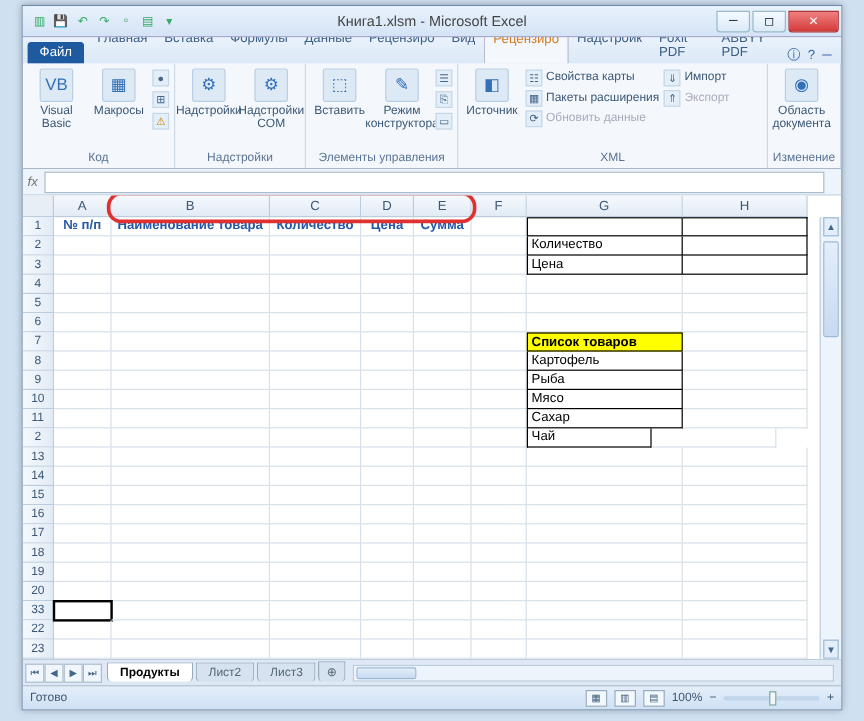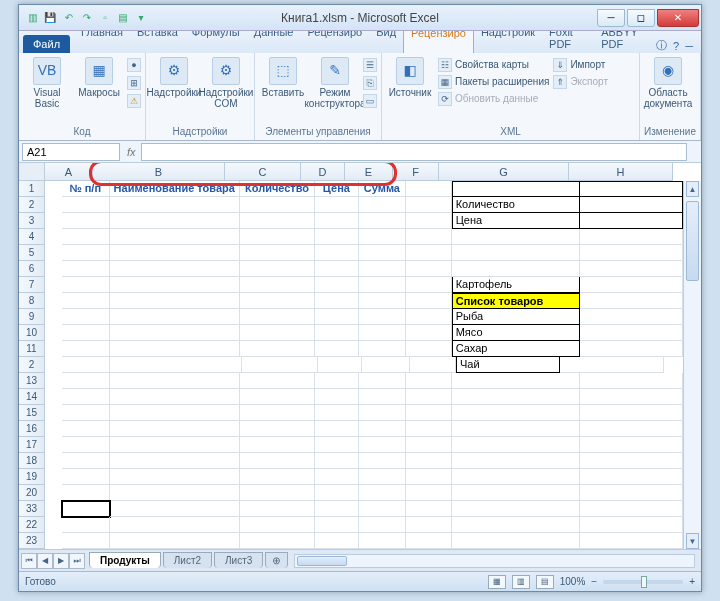--- a/index.html
+++ b/index.html
@@ -30,21 +30,21 @@
 .namebox-row { height:22px; background:#eef4fb; display:flex; align-items:center; border-bottom:1px solid #bcd; font-size:11px; }
 .namebox { width:98px; margin:0 3px; background:#fff; border:1px solid #abc; height:18px; padding:1px 4px; font-size:11px;}
 .fx-label { width:18px; color:#777; font-style:italic; padding-left:4px;}
 .formula-bar { flex:1; background:#fff; border:1px solid #abc; height:18px; margin-right:14px;}
 .grid-area { flex:1; position:relative; overflow:hidden; background:#fff; }
 .grid-corner { position:absolute; top:0; left:0; width:26px; height:18px; background:#e8eef6; border-right:1px solid #bcd; border-bottom:1px solid #bcd;}
 .col-headers { position:absolute; top:0; left:26px; right:18px; height:18px; display:flex; }
 .col-h { background:linear-gradient(#f5f9fd,#e2ebf5); border-right:1px solid #bcd; border-bottom:1px solid #bcd; text-align:center; font-size:11px; color:#3b5876; line-height:18px;}
 .row-headers { position:absolute; top:18px; left:0; width:26px; bottom:0; }
 .row-h { height:16px; background:linear-gradient(90deg,#f5f9fd,#e2ebf5); border-bottom:1px solid #bcd; border-right:1px solid #bcd; text-align:center; font-size:10px; color:#3b5876; line-height:16px;}
-.cells { position:absolute; top:18px; left:26px; right:18px; bottom:0;padding-left:17px; }
+.cells { position:absolute; top:18px; left:26px; right:18px; bottom:0; }
 .cell-row { display:flex; height:16px; }
 .cell { border-right:1px solid #d8e0ea; border-bottom:1px solid #d8e0ea; font-size:11px; padding:0 3px; line-height:15px; overflow:hidden; white-space:nowrap; position:relative;}
 .header-cell { color:#2458a6; font-weight:bold; text-align:center;}
 .g-border { border-bottom:1px solid #000 !important; border-right:1px solid #000 !important; }
 .g-border-l { border-left:1px solid #000; }
 .g-border-t { border-top:1px solid #000; }
 .yellow-cell { background:#ffff00; font-weight:bold; }
 .active-cell { outline:2px solid #000; outline-offset:-1px; }
 .vscroll { position:absolute; top:18px; right:0; width:18px; bottom:0; background:#eef4fb; border-left:1px solid #bcd;}
 .vscroll .thumb { position:absolute; left:2px; right:2px; top:20px; height:80px; background:linear-gradient(#e4eefa,#c7daf0); border:1px solid #9cb8d8; border-radius:2px;}
@@ -209,21 +209,20 @@
         <div class="bigbtn">
             <div class="ico">◉</div>
             <span>Область документа</span>
           </div>
       </div>
       <div class="rgroup-label">Изменение</div>
     </div>
   </div>
 
   <div class="namebox-row">
-    <input class="namebox" value="A21" style="">
     <span class="fx-label">fx</span>
     <div class="formula-bar"></div>
   </div>
 
   <div class="grid-area">
     <div class="grid-corner"></div>
     <div class="col-headers" id="colheaders">
         <div class="col-h" style="width: 48px;">A</div>
         <div class="col-h" style="width: 132px;">B</div>
         <div class="col-h" style="width: 76px;">C</div>
@@ -319,31 +318,31 @@
           <div class="cell" style="width: 130px;"></div>
           <div class="cell" style="width: 104px;"></div>
         </div>
         <div class="cell-row">
           <div class="cell" style="width: 48px;"></div>
           <div class="cell" style="width: 132px;"></div>
           <div class="cell" style="width: 76px;"></div>
           <div class="cell" style="width: 44px;"></div>
           <div class="cell" style="width: 48px;"></div>
           <div class="cell" style="width: 46px;"></div>
+          <div class="cell g-border g-border-l yellow-cell g-border-t" style="width: 130px;">Список товаров</div>
+          <div class="cell" style="width: 104px;"></div>
+        </div>
+        <div class="cell-row">
+          <div class="cell" style="width: 48px;"></div>
+          <div class="cell" style="width: 132px;"></div>
+          <div class="cell" style="width: 76px;"></div>
+          <div class="cell" style="width: 44px;"></div>
+          <div class="cell" style="width: 48px;"></div>
+          <div class="cell" style="width: 46px;"></div>
           <div class="cell g-border g-border-l" style="width: 130px;">Картофель</div>
-          <div class="cell" style="width: 104px;"></div>
-        </div>
-        <div class="cell-row">
-          <div class="cell" style="width: 48px;"></div>
-          <div class="cell" style="width: 132px;"></div>
-          <div class="cell" style="width: 76px;"></div>
-          <div class="cell" style="width: 44px;"></div>
-          <div class="cell" style="width: 48px;"></div>
-          <div class="cell" style="width: 46px;"></div>
-          <div class="cell g-border g-border-l yellow-cell g-border-t" style="width: 130px;">Список товаров</div>
           <div class="cell" style="width: 104px;"></div>
         </div>
         <div class="cell-row">
           <div class="cell" style="width: 48px;"></div>
           <div class="cell" style="width: 132px;"></div>
           <div class="cell" style="width: 76px;"></div>
           <div class="cell" style="width: 44px;"></div>
           <div class="cell" style="width: 48px;"></div>
           <div class="cell" style="width: 46px;"></div>
           <div class="cell g-border g-border-l" style="width: 130px;">Рыба</div>

